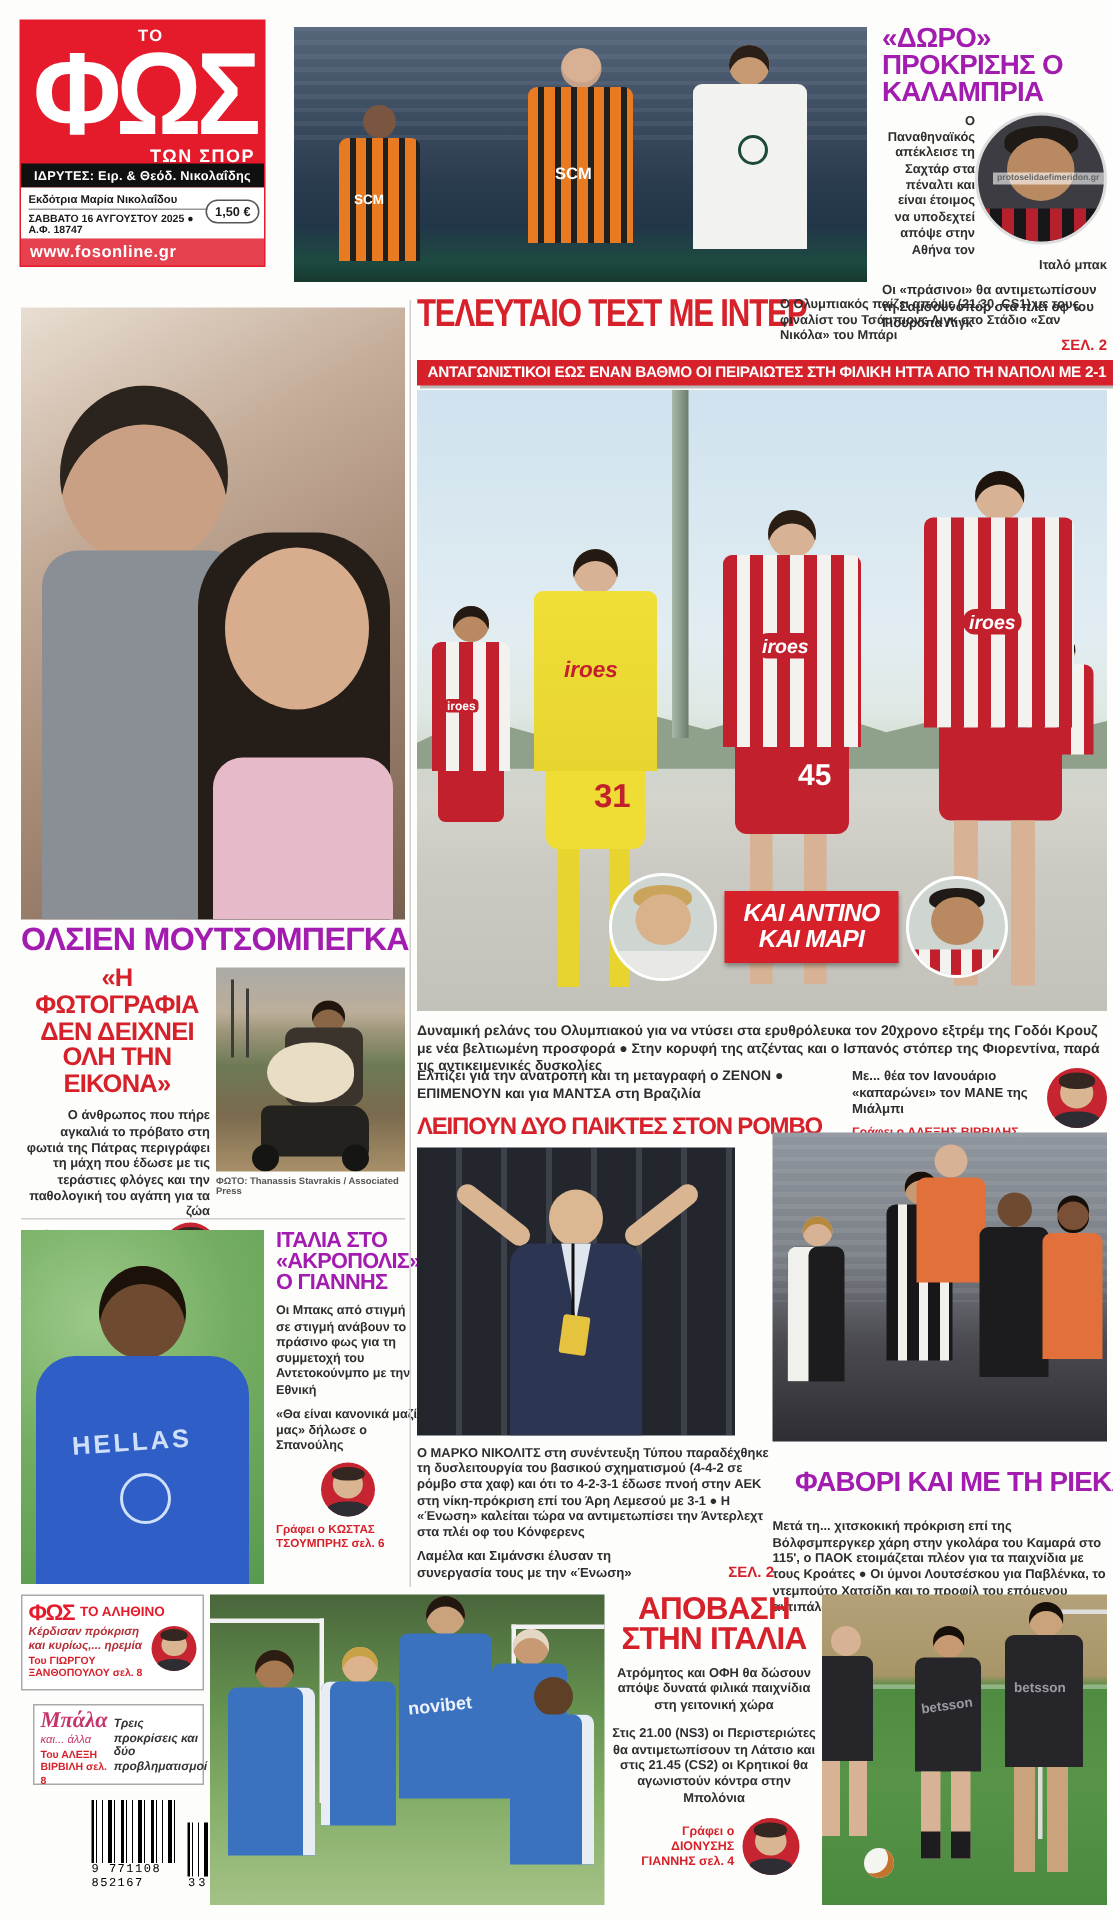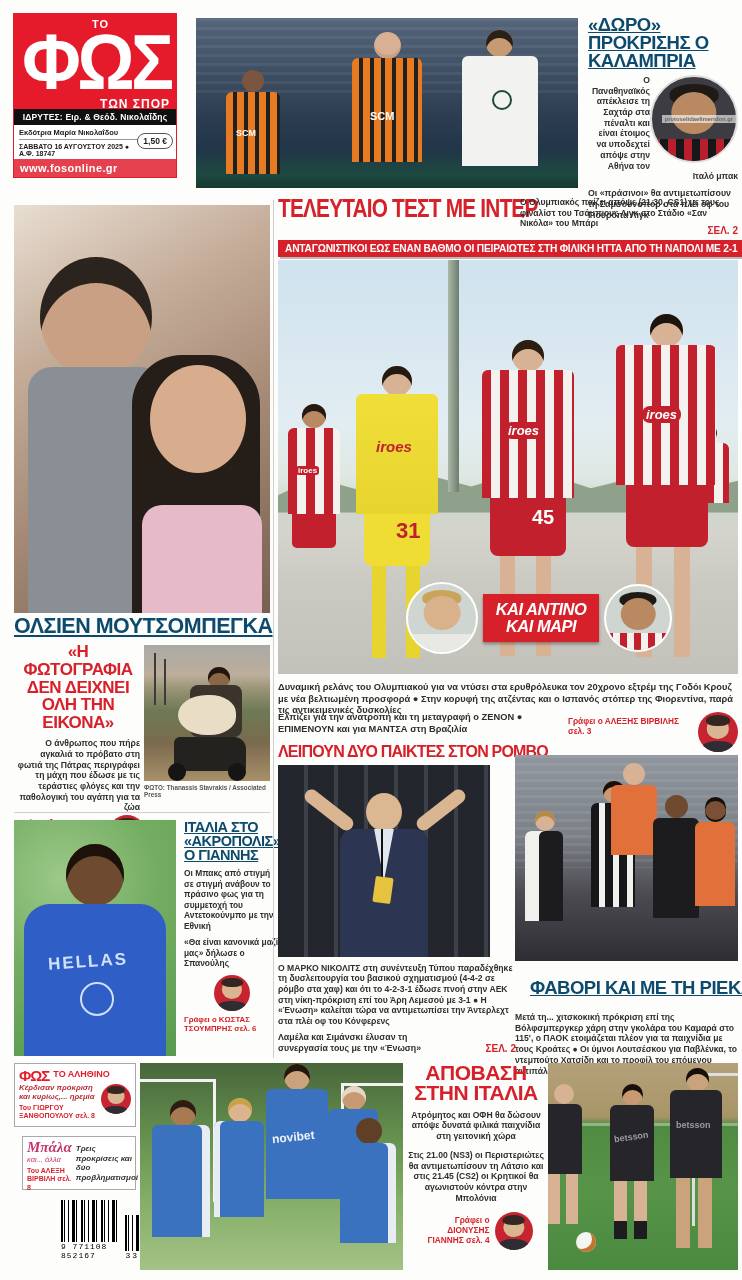--- a/index.html
+++ b/index.html
@@ -18,21 +18,21 @@
   .m-founders{background:#101010;color:#fff;font-size:8.5px;font-weight:bold;text-align:center;
               padding:3px 0;letter-spacing:.2px;}
   .m-pub{position:relative;background:#fff;color:#1a1a1a;padding:3px 5px 2px 5px;flex:1;}
   .m-publisher{font-size:7.5px;font-weight:bold;border-bottom:1px solid #999;padding-bottom:2px;}
   .m-dateline{font-size:7px;font-weight:bold;padding-top:3px;}
   .m-price{position:absolute;right:3px;top:8px;background:#fff;border:1.5px solid #555;border-radius:9px;
            font-size:8.5px;font-weight:bold;padding:2px 5px;}
   .m-web{background:#e5404e;color:#fff;font-size:11px;font-weight:bold;padding:3px 6px;letter-spacing:.4px;}
 
   
-  .h-blue{color:#0c4a6e;font-weight:bold;line-height:.97;letter-spacing:-.5px;text-decoration:underline;}
+  .h-blue{color:#a21caf;font-weight:bold;line-height:.97;letter-spacing:-.5px;}
   .h-red{color:#d6212b;font-weight:bold;line-height:.97;letter-spacing:-.5px;}
   .body-txt{color:#2e2e2e;font-size:8.8px;font-weight:bold;line-height:1.25;}
   .ref-red{color:#d6212b;font-weight:bold;}
   .byline-red{color:#d6212b;font-size:8.3px;font-weight:bold;line-height:1.2;}
 
   
   .avatar{border-radius:50%;background:#c52430;position:relative;overflow:hidden;flex:none;}
   .avatar::before{content:"";position:absolute;left:50%;top:16%;transform:translateX(-50%);
                   width:56%;height:52%;border-radius:50%;background:#d9b591;}
   .avatar::after{content:"";position:absolute;left:50%;top:8%;transform:translateX(-50%);
@@ -222,20 +222,21 @@
         <div class="kit" style="background:repeating-linear-gradient(90deg,#c2202c 0 7px,#f4f2ef 7px 14px);"></div>
       </div>
     </div>
   </div>
 
   <p class="body-txt abs" style="left:278px;top:682px;width:460px;margin:0;font-size:9.3px;">Δυναμική ρελάνς του Ολυμπιακού για να ντύσει στα ερυθρόλευκα τον 20χρονο εξτρέμ της Γοδόι Κρουζ με νέα βελτιωμένη προσφορά ● Στην κορυφή της ατζέντας και ο Ισπανός στόπερ της Φιορεντίνα, παρά τις αντικειμενικές δυσκολίες</p>
 
   <div class="abs" style="left:278px;top:712px;width:460px;display:flex;">
     <p class="body-txt" style="width:278px;margin:0;font-size:9.3px;">Ελπίζει για την ανατροπή και τη μεταγραφή ο ZENON ● ΕΠΙΜΕΝΟΥΝ και για ΜΑΝΤΣΑ στη Βραζιλία</p>
     <div style="margin-left:auto;width:170px;position:relative;padding-right:46px;box-sizing:border-box;">
+      <p class="body-txt" style="margin:0;font-size:8.8px;">Με... θέα τον Ιανουάριο «καπαρώνει» τον ΜΑΝΕ της Μιάλμπι</p>
       <div class="avatar" style="position:absolute;right:0;top:0;width:40px;height:40px;">
           <div class="sh"></div>
         </div>
       <div class="byline-red" style="margin-top:5px;">Γράφει ο ΑΛΕΞΗΣ ΒΙΡΒΙΛΗΣ σελ. 3</div>
     </div>
   </div>
 
   <div class="photo selfie" style="left:14px;top:205px;width:256px;height:408px;">
     <div class="head" style="left:26px;top:52px;width:112px;height:120px;background:#c9a083;box-shadow:inset 0 26px 0 #2b241e;"></div>
     <div style="position:absolute;left:14px;top:162px;width:136px;height:246px;background:#8a8f96;border-radius:24px 24px 0 0;"></div>

